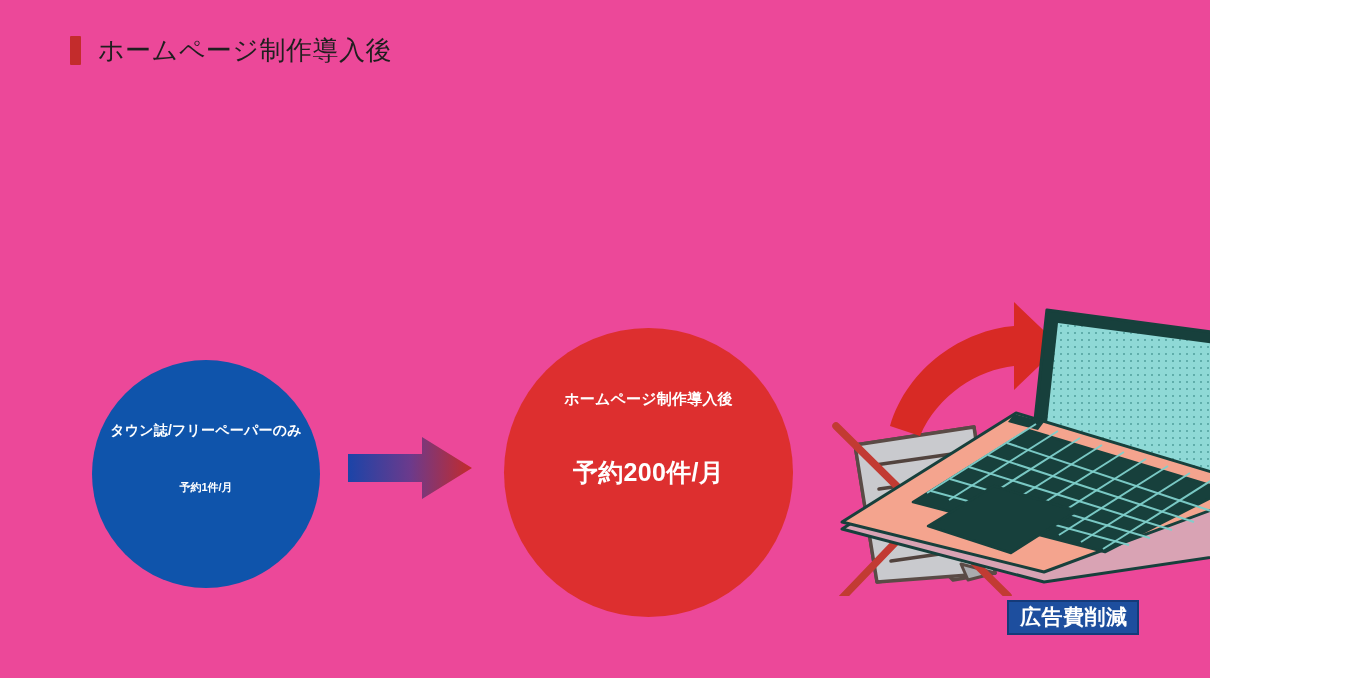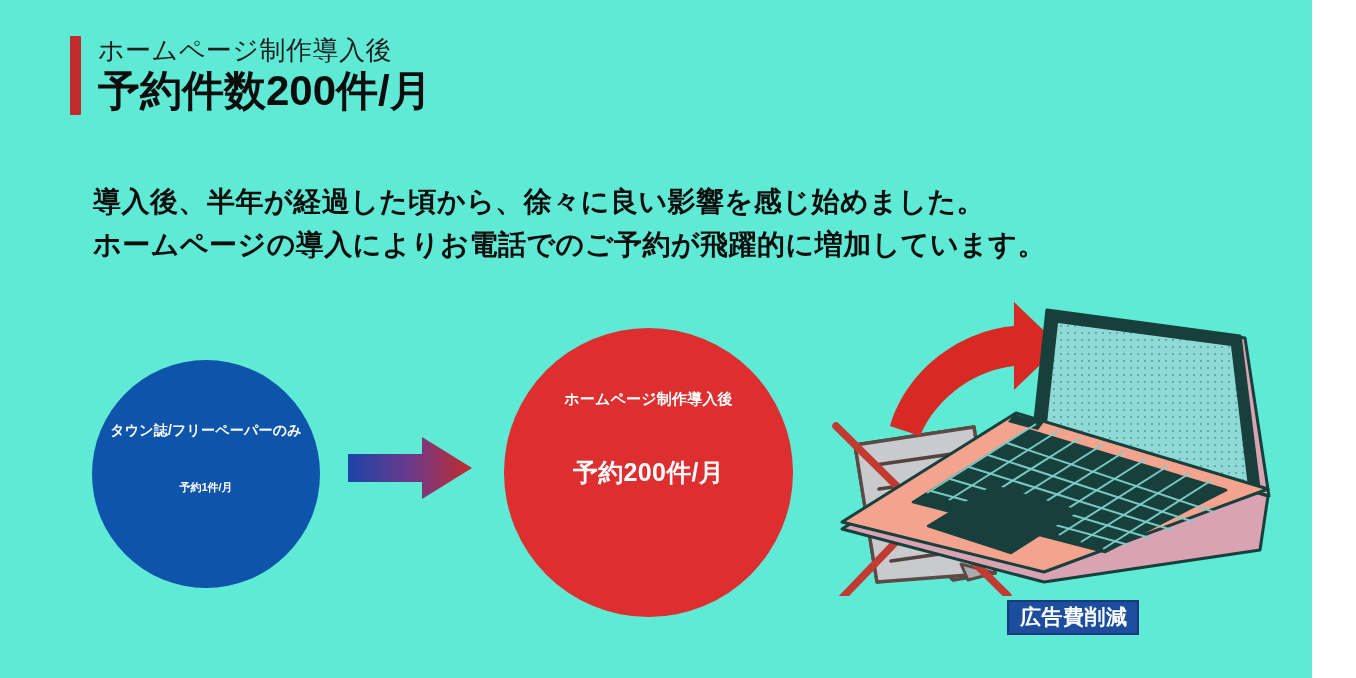--- a/index.html
+++ b/index.html
@@ -7,23 +7,23 @@
     margin: 0;
     padding: 0;
     background: #ffffff;
   }
   body {
     font-family: "Liberation Sans", "DejaVu Sans", sans-serif;
     color: #1a1a1a;
   }
   #slide {
     position: relative;
-    width: 1312px;
+    width: 1210px;
     height: 678px;
-    background: #5eead4;
+    background: #ec4899;
     overflow: hidden;
   }
 
   
   #header {
     position: absolute;
     left: 70px;
     top: 36px;
     display: flex;
     align-items: stretch;
@@ -163,28 +163,23 @@
 </style>
 </head>
 <body>
 
 <div id="slide">
 
   <div id="header">
     <div id="accent-bar"></div>
     <div id="header-texts">
       <div id="eyebrow">ホームページ制作導入後</div>
-      <div id="headline">予約件数200件/月</div>
     </div>
   </div>
 
-  <div id="body-copy">
-    <span class="line">導入後、半年が経過した頃から、徐々に良い影響を感じ始めました。</span>
-    <span class="line">ホームページの導入によりお電話でのご予約が飛躍的に増加しています。</span>
-  </div>
 
   <div class="bubble" id="bubble-before">
     <div class="bubble-caption">タウン誌/フリーペーパーのみ</div>
     <div class="bubble-value">予約1件/月</div>
   </div>
 
   <div id="gradient-arrow">
     <svg width="124" height="62" viewBox="0 0 124 62">
       <defs>
         <linearGradient id="gradArrow" x1="0" y1="0" x2="1" y2="0">

